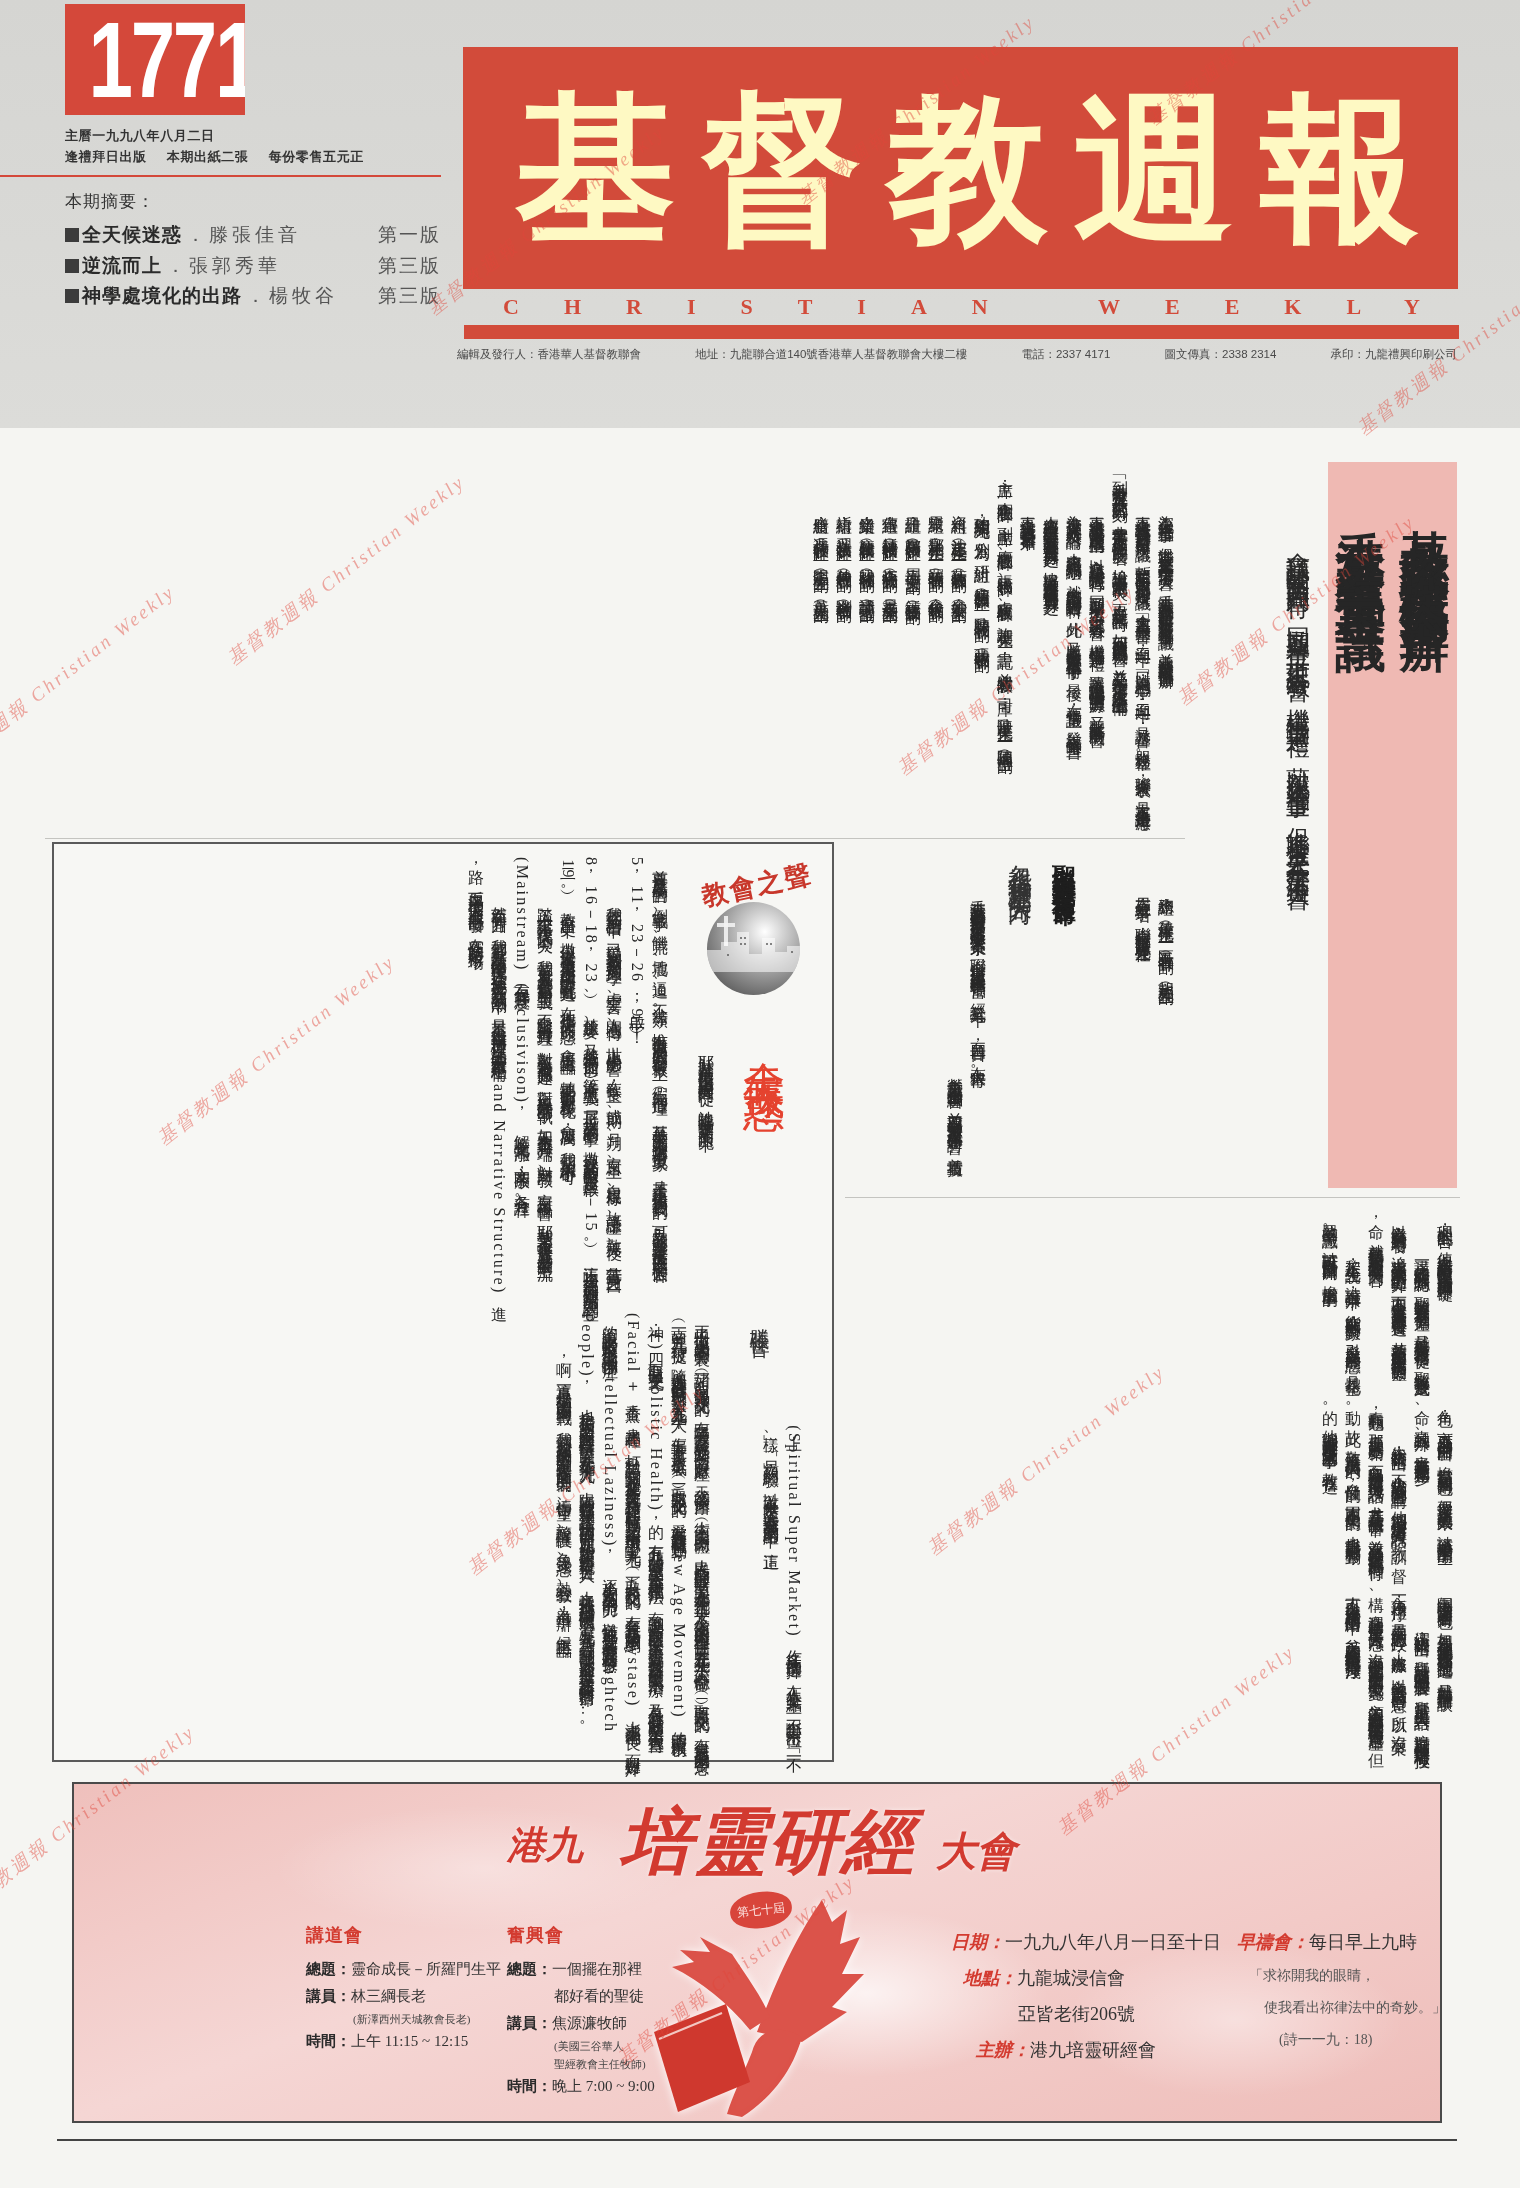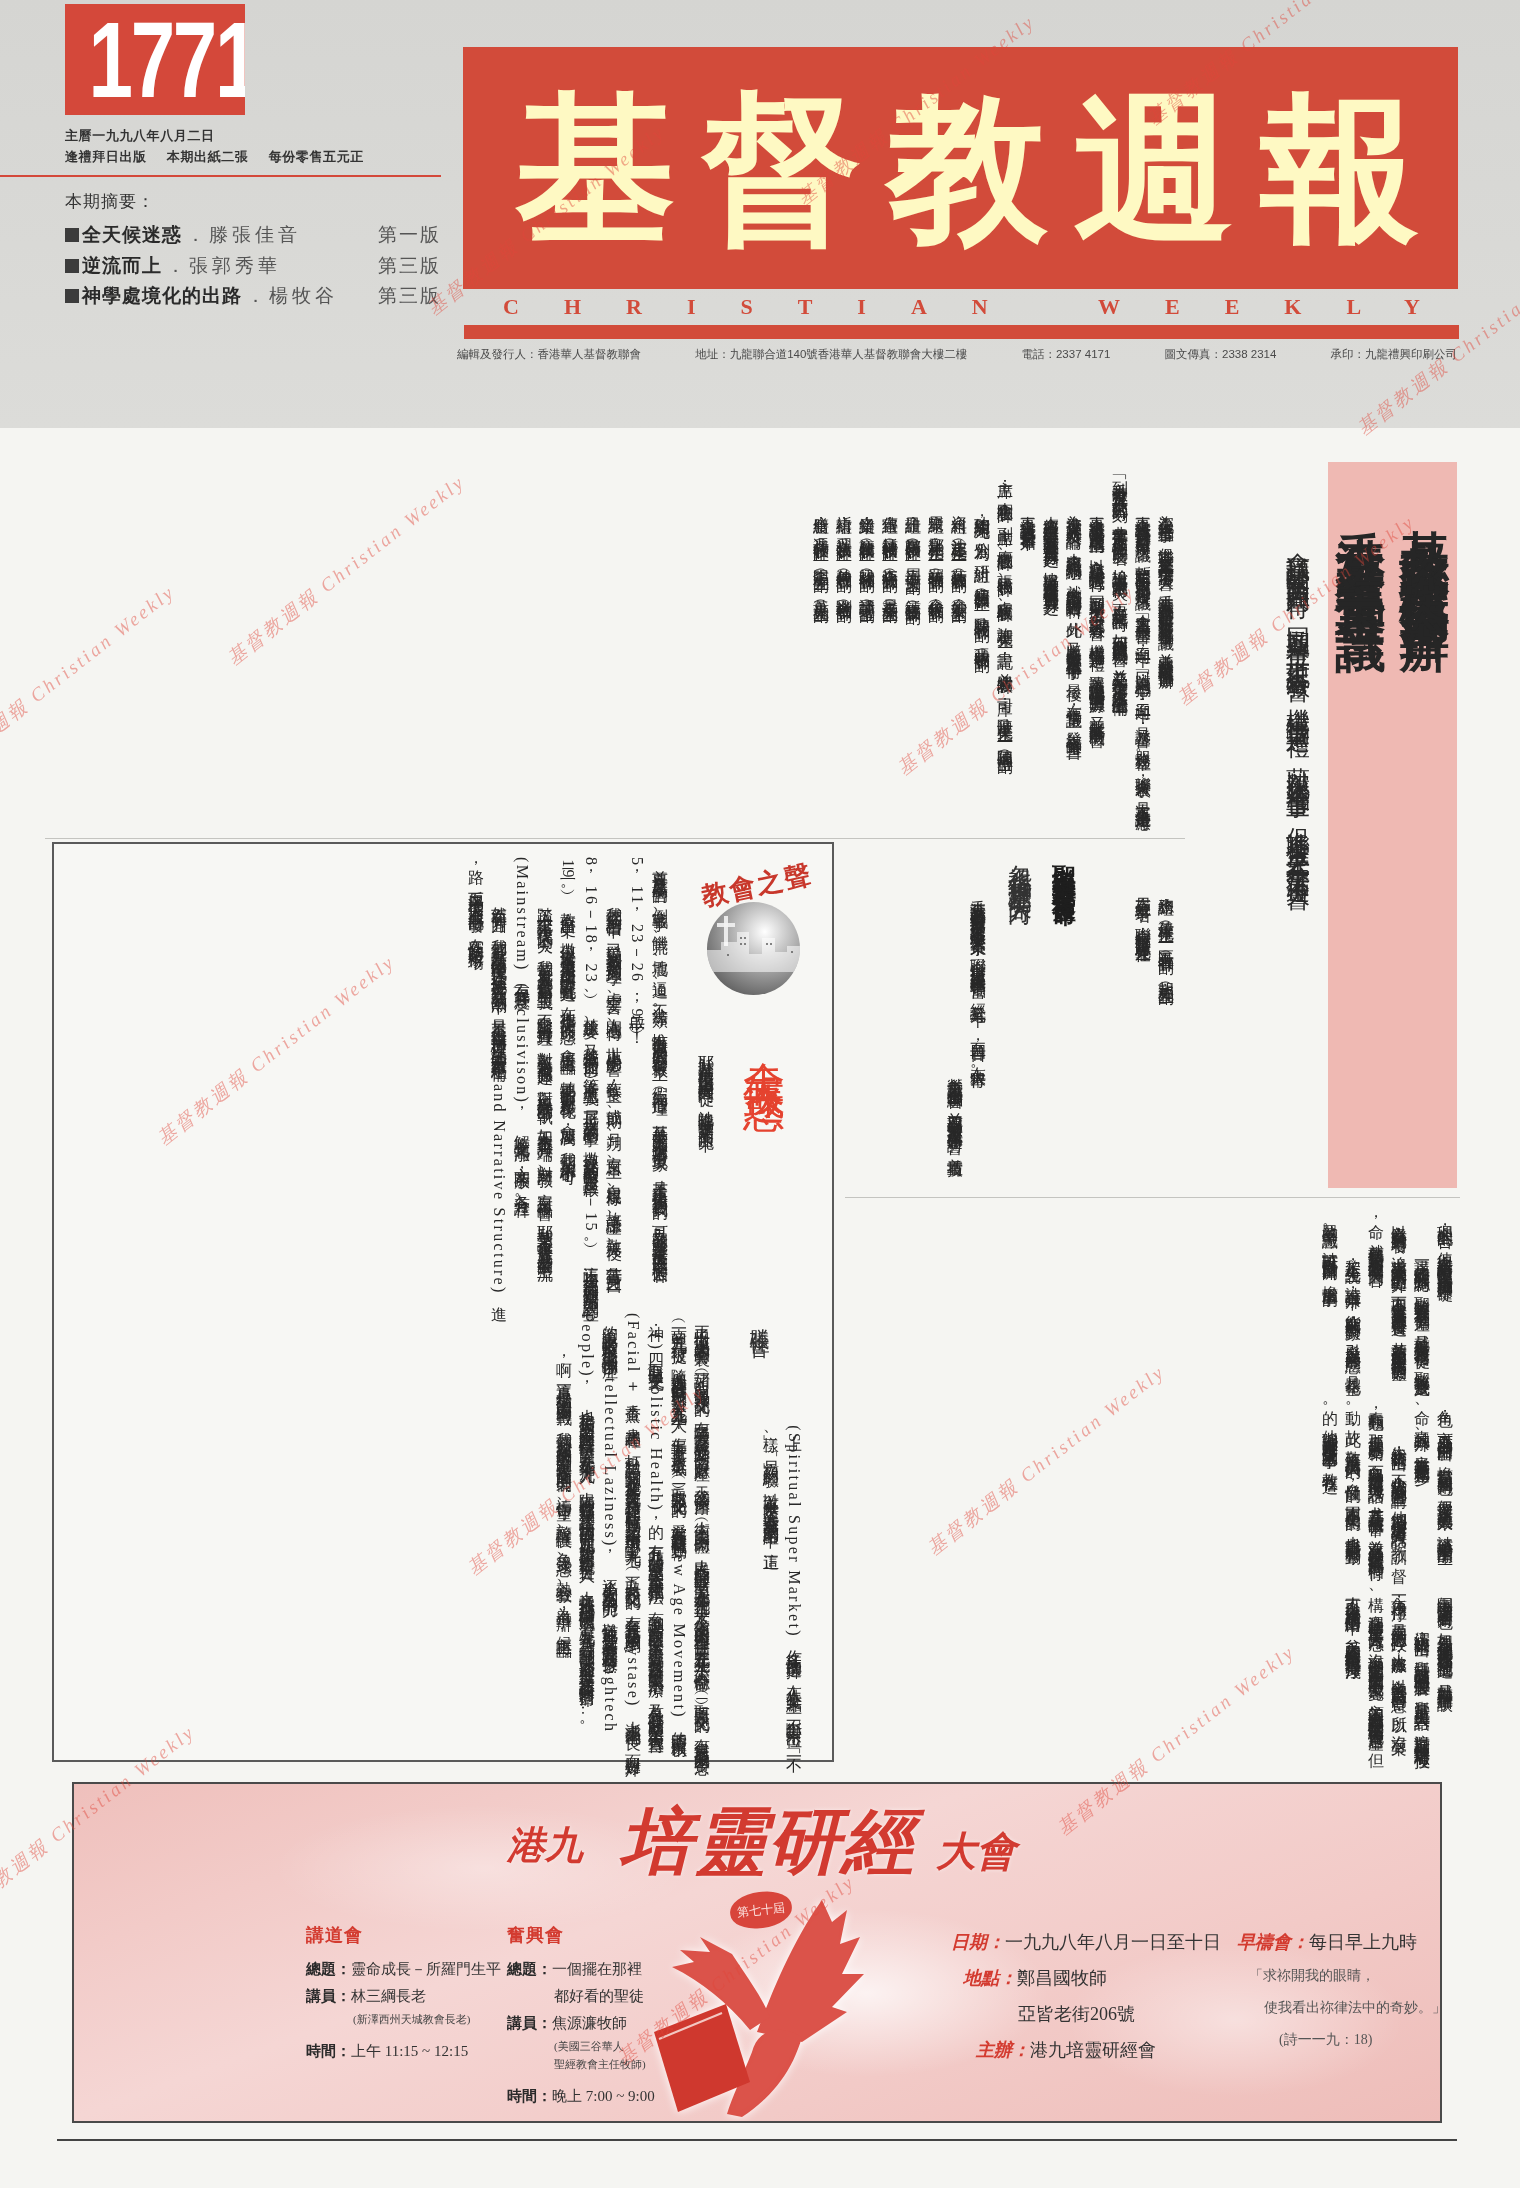--- a/index.html
+++ b/index.html
@@ -52,21 +52,21 @@
   radial-gradient(ellipse 240px 110px at 85% 70%,rgba(255,255,255,.45),rgba(255,255,255,0) 70%),
   linear-gradient(160deg,#efc0bc 0%,#f5d6d4 40%,#f2cac7 70%,#eebdb9 100%)}
 .ad-t{position:absolute;color:#d23a30;font-family:"DejaVu Serif",serif;font-weight:bold;font-style:italic;white-space:nowrap;text-shadow:0 0 4px rgba(255,255,255,.6)}
 .badge{position:absolute;left:656px;top:108px;width:62px;height:36px;border-radius:50% 45% 50% 45%;background:#d8453b;color:#fbe1de;font:12px/36px "Liberation Serif",serif;text-align:center;transform:rotate(-6deg);z-index:3;white-space:nowrap}
 .dove{position:absolute;left:558px;top:98px;width:260px;height:240px;filter:drop-shadow(0 0 5px #fff)}
 .sess{position:absolute;top:136px;font-size:15px;line-height:27px;color:#333;white-space:nowrap}
 .sess-name{color:#d33b30;font-weight:bold;font-size:18px;line-height:30px;margin-bottom:6px;letter-spacing:1px}
 .lbl{font-weight:bold;color:#2a2a2a}
 .sub{padding-left:47px}
 .note{padding-left:47px;font-size:11px;line-height:18px;color:#444}
-.time{margin-top:10px}
+.time{}
 .det{position:absolute;left:877px;top:140px;font-size:18px;line-height:36px;color:#333;white-space:nowrap}
 .det .dl{color:#d33b30;font-weight:bold;font-style:italic}
 .morn{position:absolute;left:1163px;top:140px;font-size:18px;line-height:36px;color:#333;white-space:nowrap}
 .morn .verse{font-size:14px;line-height:32px;color:#555}
 .bottom-rule{left:57px;top:2139px;width:1400px;height:2px;background:#444}
 </style>
 </head>
 <body>
 
 <div class="abs hdr-bg"></div>
@@ -238,21 +238,21 @@
     <div><span class="lbl">總題：</span><span>一個擺在那裡</span></div>
     <div class="sub">都好看的聖徒</div>
     <div><span class="lbl">講員：</span><span>焦源濂牧師</span></div>
     <div class="note">(美國三谷華人</div>
     <div class="note">聖經教會主任牧師)</div>
     <div class="time"><span class="lbl">時間：</span><span>晚上 7:00 ~ 9:00</span></div>
   </div>
 
   <div class="det">
     <div><span class="dl">日期：</span><span>一九九八年八月一日至十日</span></div>
-    <div style="padding-left:12px"><span class="dl">地點：</span><span>鄭昌國牧師</span></div>
+    <div style="padding-left:12px"><span class="dl">地點：</span><span>九龍城浸信會</span></div>
     <div style="padding-left:67px">亞皆老街206號</div>
     <div style="padding-left:25px"><span class="dl">主辦：</span><span>港九培靈研經會</span></div>
   </div>
 
   <div class="morn">
     <div><span class="dl" style="color:#d33b30;font-weight:bold;font-style:italic">早禱會：</span><span>每日早上九時</span></div>
     <div class="verse" style="padding-left:12px">「求祢開我的眼睛，</div>
     <div class="verse" style="padding-left:27px">使我看出祢律法中的奇妙。」</div>
     <div class="verse" style="padding-left:42px">(詩一一九：18)</div>
   </div>

